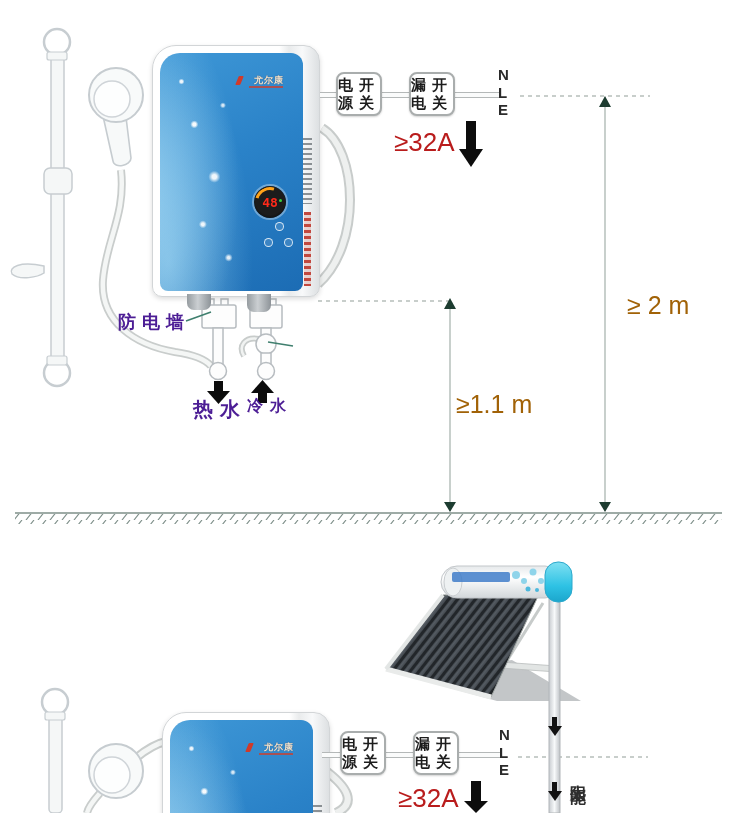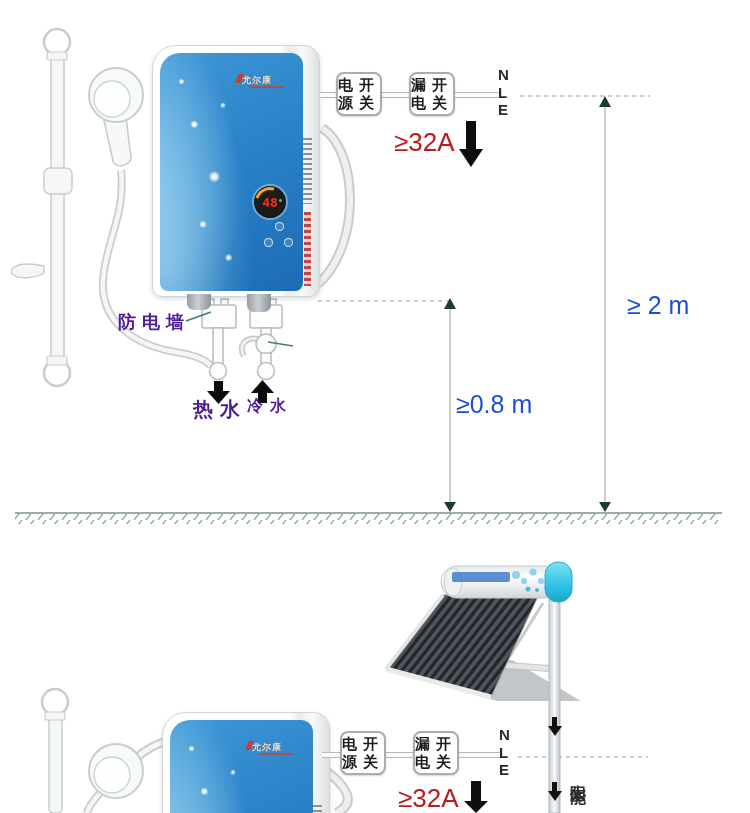--- a/index.html
+++ b/index.html
@@ -20,21 +20,21 @@
     background:
       radial-gradient(circle at 24% 30%,rgba(255,255,255,.95) 0 1.6px,rgba(255,255,255,0) 4px),
       radial-gradient(circle at 38% 52%,rgba(255,255,255,.9) 0 2.2px,rgba(255,255,255,0) 6px),
       radial-gradient(circle at 30% 72%,rgba(255,255,255,.9) 0 1.4px,rgba(255,255,255,0) 4px),
       radial-gradient(circle at 48% 86%,rgba(255,255,255,.85) 0 1.2px,rgba(255,255,255,0) 4px),
       radial-gradient(circle at 15% 12%,rgba(255,255,255,.9) 0 1.2px,rgba(255,255,255,0) 3px),
       radial-gradient(circle at 44% 22%,rgba(255,255,255,.8) 0 1px,rgba(255,255,255,0) 3px),
       radial-gradient(150px 280px at -18% 58%,rgba(195,238,255,.6),rgba(195,238,255,0) 70%),
       radial-gradient(120px 300px at 6% 88%,rgba(170,226,250,.55),rgba(170,226,250,0) 70%),
       linear-gradient(155deg,#3e97d6 0%,#2a82c8 45%,#1c6cb4 100%)}
-  .brand{position:absolute;left:84px;top:28px;display:flex;align-items:flex-start;gap:0}
+  .brand{position:absolute;left:84px;top:28px;display:flex;align-items:center;gap:12px}
   .brand-mark{width:5px;height:9px;background:#d03a2a;transform:skewX(-22deg);border-radius:1px}
   .brand-text{font-size:9px;font-weight:bold;color:#f0e6d0;letter-spacing:1px;text-shadow:0 0 1px rgba(80,20,20,.6)}
   .brand-sub{position:absolute;left:96px;top:40px;width:34px;height:2px;background:rgba(210,60,40,.75)}
   .display{position:absolute;left:101px;top:140px;width:32px;height:32px;border-radius:50%;
     background:radial-gradient(circle at 50% 45%,#1c1c1c 0 60%,#000 100%);
     display:flex;align-items:center;justify-content:center;box-shadow:0 0 0 2px rgba(255,255,255,.35)}
   .display::before{content:"";position:absolute;inset:1px;border-radius:50%;
     border:3px solid transparent;border-top-color:#ffa31a;transform:rotate(-28deg)}
   .display::after{content:"";position:absolute;right:4px;top:13px;width:3px;height:3px;border-radius:50%;background:#39d13c}
   .display .temp{font-family:"DejaVu Sans Mono",monospace;font-size:13px;font-weight:bold;color:#ff2a1a}
@@ -60,21 +60,21 @@
   .box-power-bottom{left:340px;top:731px}
   .box-leak-bottom{left:413px;top:731px}
   .nle{position:absolute;z-index:5;display:flex;flex-direction:column;font-size:15px;font-weight:600;color:#2a2a2a;line-height:17.5px}
   .nle-top{left:498px;top:66px}
   .nle-bottom{left:499px;top:726px}
   .amp{position:absolute;z-index:5;font-size:26px;color:#b91c1c}
   .amp-top{left:394px;top:127px}
   .amp-bottom{left:398px;top:783px}
 
   
-  .dim-label{position:absolute;z-index:5;font-size:25px;color:#1d4ed8}
+  .dim-label{position:absolute;z-index:5;font-size:25px;color:#a16207}
   .label-2m{left:627px;top:291px}
   .label-16m{left:456px;top:390px}
   .cn-label{position:absolute;z-index:5;color:#4c1d95}
   .label-adw{left:118px;top:310px;font-size:18px;font-weight:600;letter-spacing:6px}
   .label-flow{left:296px;top:333px;font-size:17px;font-weight:600;letter-spacing:5px;line-height:21px}
   .label-hot{left:193px;top:396px;font-size:20px;font-weight:600;letter-spacing:7px}
   .label-cold{left:247px;top:396px;font-size:16px;font-weight:600;letter-spacing:7px}
   .section-heading{position:absolute;left:92px;top:586px;z-index:5;font-size:42px;font-weight:600;letter-spacing:3px;color:#0d0d0d}
   .label-solar-pipe{position:absolute;left:567px;top:772px;z-index:5;font-size:16px;font-weight:600;color:#2e2e2e;
     writing-mode:vertical-rl;text-orientation:upright;letter-spacing:2px}
@@ -276,21 +276,21 @@
 
   <div class="nle nle-top">
     <span>N</span>
     <span>L</span>
     <span>E</span>
   </div>
 
   <div class="amp amp-top">≥32A</div>
 
   <div class="dim-label label-2m">≥ 2 m</div>
-  <div class="dim-label label-16m">≥0.8 m</div>
+  <div class="dim-label label-16m">≥1.1 m</div>
 
   <div class="cn-label label-adw">防电墙</div>
   <div class="cn-label label-hot">热水</div>
   <div class="cn-label label-cold">冷水</div>
 
 
   <div class="heater heater-bottom">
     <div class="panel"></div>
     <div class="brand">
       <span class="brand-mark"></span>

